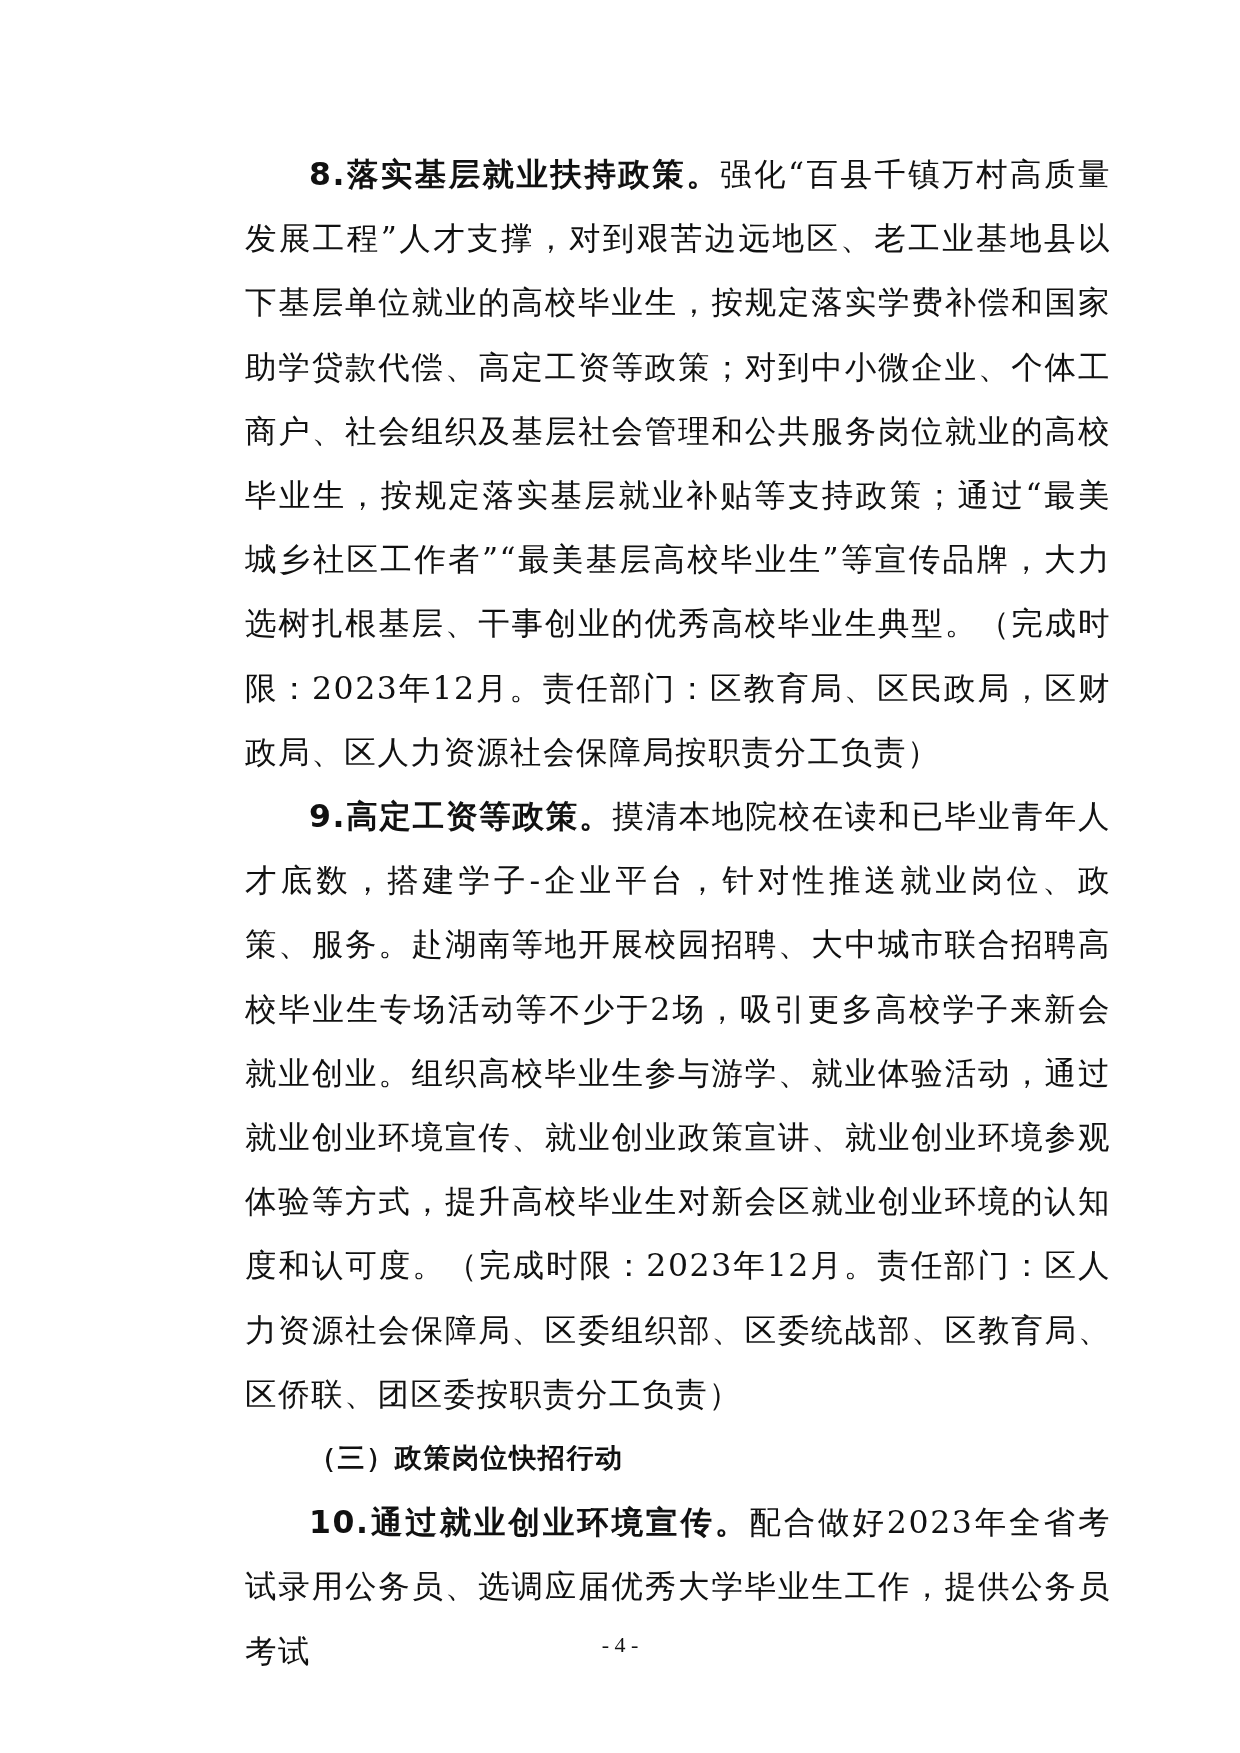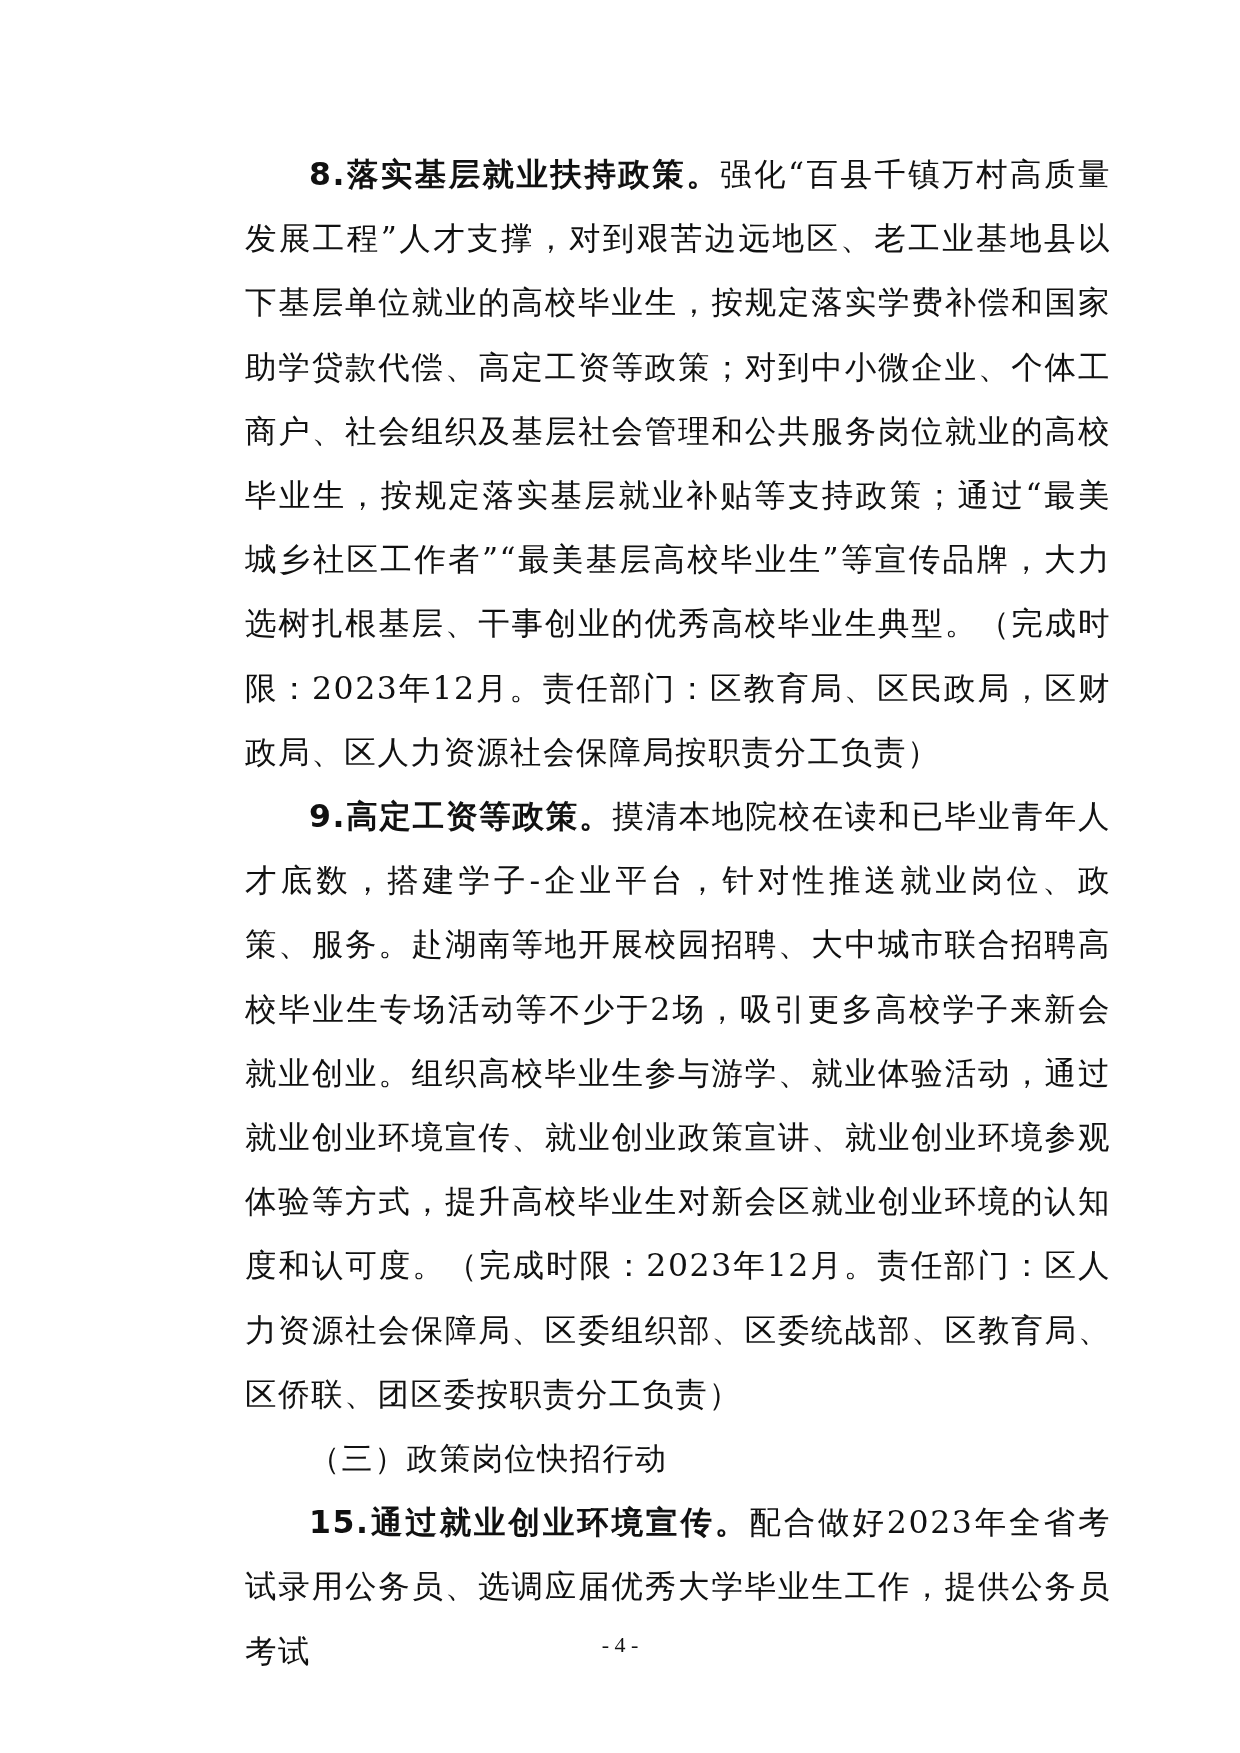--- a/index.html
+++ b/index.html
@@ -32,24 +32,24 @@
     }
     .indent {
       text-indent: 64px;
     }
     .bold {
       font-weight: bold;
       font-family: "DejaVu Sans", "Liberation Sans", sans-serif;
     }
     .heading {
       margin: 0;
-      font-size: 31px;
+      font-size: 27px;
       line-height: 64.2px;
       text-indent: 64px;
-      font-weight: normal;
+      font-weight: bold;
       font-family: "DejaVu Sans", "Liberation Sans", sans-serif;
       letter-spacing: 1.6px;
     }
     .page-number {
       position: absolute;
       left: 0;
       width: 1240px;
       top: 1632px;
       text-align: center;
       font-size: 22px;
@@ -61,17 +61,17 @@
 <body>
 
 <div class="page">
 
   <p class="para indent"><span class="bold">8.</span><span class="bold">落实基层就业扶持政策。</span><span>强化“百县千镇万村高质量发展工程”人才支撑，对到艰苦边远地区、老工业基地县以下基层单位就业的高校毕业生，按规定落实学费补偿和国家助学贷款代偿、高定工资等政策；对到中小微企业、个体工商户、社会组织及基层社会管理和公共服务岗位就业的高校毕业生，按规定落实基层就业补贴等支持政策；通过“最美城乡社区工作者”“最美基层高校毕业生”等宣传品牌，大力选树扎根基层、干事创业的优秀高校毕业生典型。（完成时限：2023年12月。责任部门：区教育局、区民政局，区财政局、区人力资源社会保障局按职责分工负责）</span></p>
 
   <p class="para indent"><span class="bold">9.</span><span class="bold">高定工资等政策。</span><span>摸清本地院校在读和已毕业青年人才底数，搭建学子-企业平台，针对性推送就业岗位、政策、服务。赴湖南等地开展校园招聘、大中城市联合招聘高校毕业生专场活动等不少于2场，吸引更多高校学子来新会就业创业。组织高校毕业生参与游学、就业体验活动，通过就业创业环境宣传、就业创业政策宣讲、就业创业环境参观体验等方式，提升高校毕业生对新会区就业创业环境的认知度和认可度。（完成时限：2023年12月。责任部门：区人力资源社会保障局、区委组织部、区委统战部、区教育局、区侨联、团区委按职责分工负责）</span></p>
 
   <p class="heading">（三）政策岗位快招行动</p>
 
-  <p class="para indent"><span class="bold">15.</span><span class="bold">通过就业创业环境宣传。</span><span>配合做好2023年全省考试录用公务员、选调应届优秀大学毕业生工作，提供公务员考试</span></p>
+  <p class="para indent"><span class="bold">10.</span><span class="bold">通过就业创业环境宣传。</span><span>配合做好2023年全省考试录用公务员、选调应届优秀大学毕业生工作，提供公务员考试</span></p>
 
 </div>
 
 <div class="page-number">- 4 -</div>
 
 </body></html>

